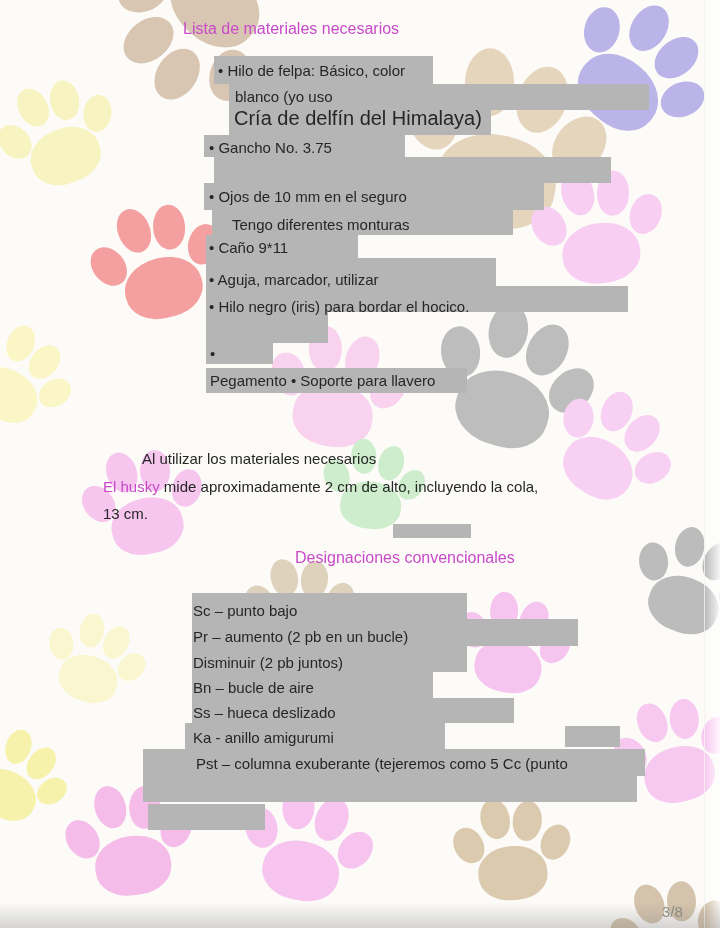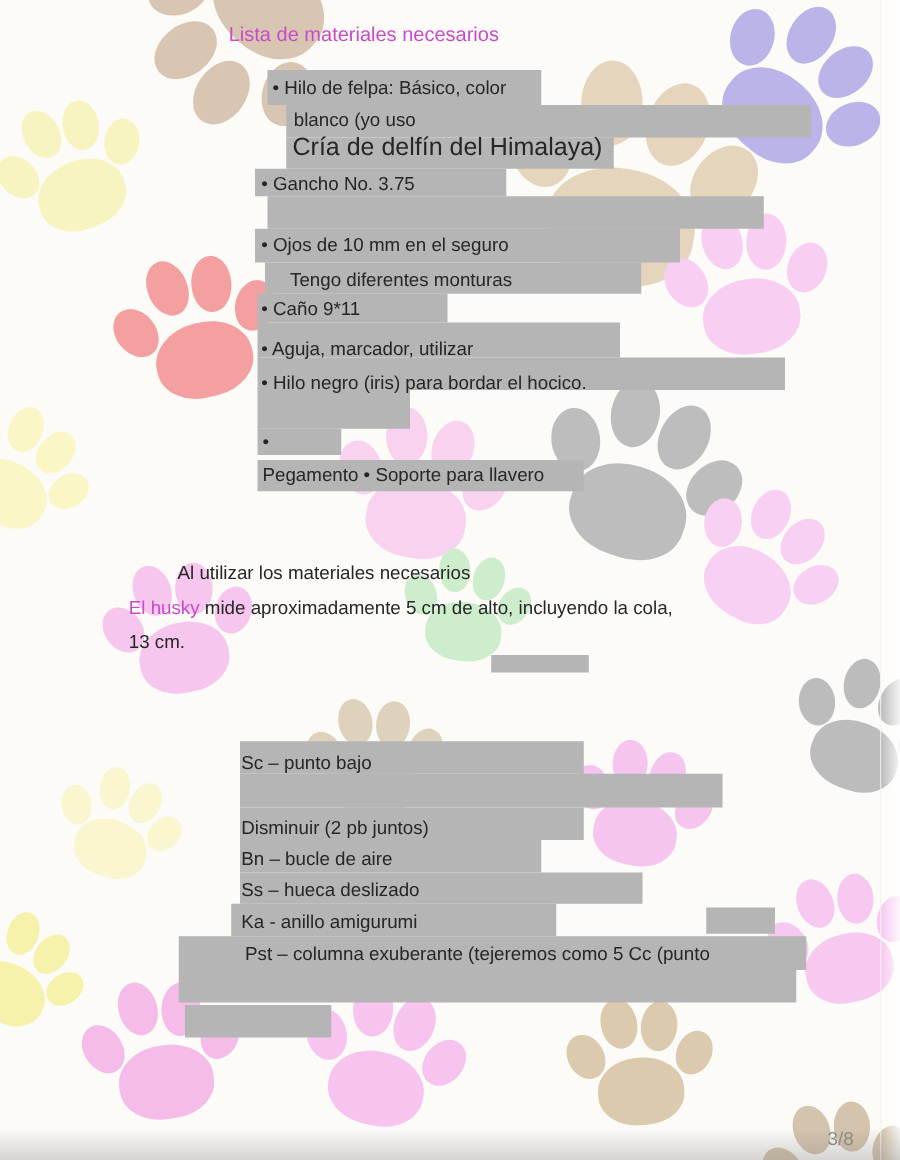--- a/index.html
+++ b/index.html
@@ -229,25 +229,27 @@
   <div class="t" style="left:209px;top:139px">• Gancho No. 3.75</div>
   <div class="t" style="left:209px;top:188px">• Ojos de 10 mm en el seguro</div>
   <div class="t" style="left:232px;top:216px">Tengo diferentes monturas</div>
   <div class="t" style="left:209px;top:239px">• Caño 9*11</div>
   <div class="t" style="left:209px;top:271px">• Aguja, marcador, utilizar</div>
   <div class="t" style="left:209px;top:298px">• Hilo negro (iris) para bordar el hocico.</div>
   <div class="t" style="left:210px;top:345px">•</div>
   <div class="t" style="left:210px;top:372px">Pegamento • Soporte para llavero</div>
 
   <div class="t" style="left:142px;top:450px">Al utilizar los materiales necesarios</div>
-  <div class="t" style="left:103px;top:478px"><span class="magenta">El husky</span><span> mide aproximadamente 5 cm de alto, incluyendo la cola,</span></div>
+  <div class="t" style="left:103px;top:478px"><span class="magenta">El husky</span><span> mide aproximadamente 2 cm de alto, incluyendo la cola,</span></div>
   <div class="t" style="left:103px;top:505px">13 cm.</div>
 
+  <div class="t title" style="left:295px;top:549px">Designaciones convencionales</div>
 
   <div class="t" style="left:193px;top:602px">Sc – punto bajo</div>
+  <div class="t" style="left:193px;top:628px">Pr – aumento (2 pb en un bucle)</div>
   <div class="t" style="left:193px;top:654px">Disminuir (2 pb juntos)</div>
   <div class="t" style="left:193px;top:679px">Bn – bucle de aire</div>
   <div class="t" style="left:193px;top:704px">Ss – hueca deslizado</div>
   <div class="t" style="left:193px;top:729px">Ka - anillo amigurumi</div>
   <div class="t" style="left:196px;top:755px">Pst – columna exuberante (tejeremos como 5 Cc (punto</div>
 
   <div class="pageno" style="left:662px;top:903px">3/8</div>
 
   <div class="edge-right"></div>
   <div class="edge-bottom"></div>

